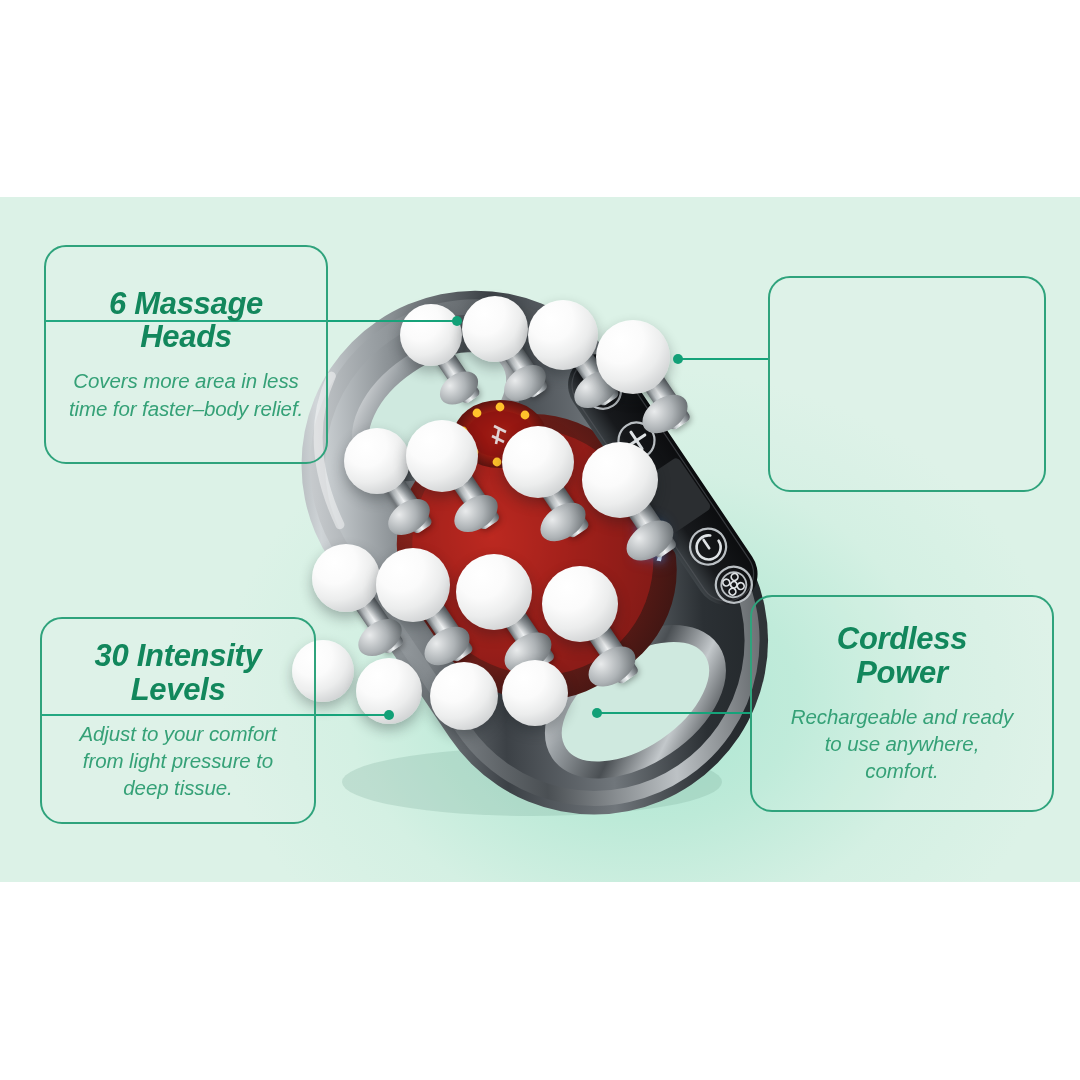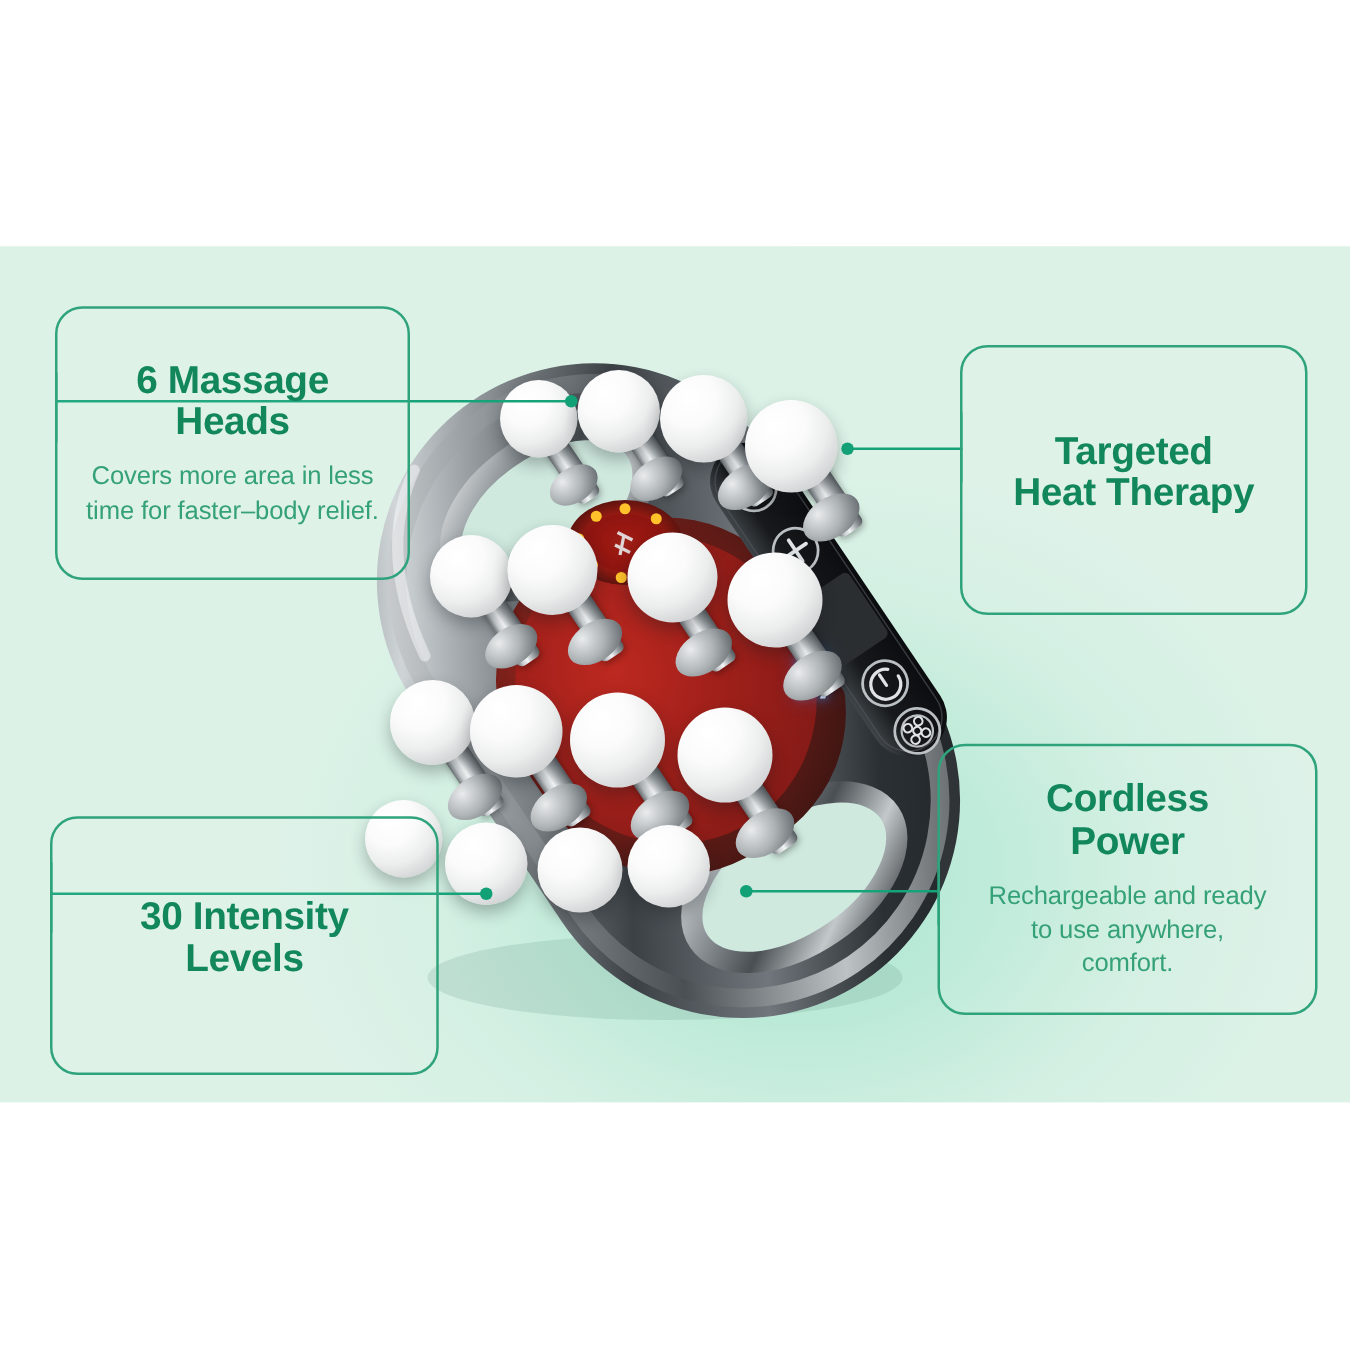--- a/index.html
+++ b/index.html
@@ -3,21 +3,21 @@
 <meta charset="utf-8">
 <style>
   html,body{margin:0;padding:0;background:#ffffff;}
   body{
     width:1080px;height:1080px;overflow:hidden;position:relative;
     font-family:"Liberation Sans", sans-serif;
     -webkit-font-smoothing:antialiased;
   }
 
   
-  #stage{position:absolute;inset:0;background:#ffffff;}
+  #stage{position:absolute;inset:0;background:#ffffff;font-style:italic;}
   .band-white{position:absolute;left:0;width:1080px;background:#ffffff;z-index:5;}
   .band-white.top{top:0;height:197px;}
   .band-white.bottom{top:882px;height:198px;}
 
   .mint{
     position:absolute;left:0;top:197px;width:1080px;height:685px;
     background:
       radial-gradient(ellipse 420px 330px at 640px 500px, #a8e6d2 0%, #bdead8 38%, #d4f0e3 70%, #dcf2e7 100%),
       linear-gradient(90deg,#ddf2e8 0%,#d9f1e6 45%,#cfeee1 70%,#dcf2e8 100%);
   }
@@ -46,21 +46,21 @@
     color:#35a177;
     font-size:20.5px;
     line-height:1.33;
     margin:0;
     white-space:pre-line;
     letter-spacing:-0.1px;
   }
 
   #card-heads   {left:44px;  top:245px; width:284px; height:219px;}
   #card-heat    {left:768px; top:276px; width:278px; height:216px;}
-  #card-levels  {left:40px;  top:653px; width:311px; height:207px;}
+  #card-levels  {left:40px;  top:617px; width:276px; height:207px;}
   #card-cordless{left:750px; top:595px; width:304px; height:217px;}
 
   
   .conn{position:absolute;z-index:18;}
   .conn .h{position:absolute;height:2px;background:#16a37a;}
   .conn .v{position:absolute;width:2px;background:#16a37a;}
   .conn .dot{position:absolute;width:10px;height:10px;border-radius:50%;background:#12a077;}
 
   
   #product{
@@ -302,27 +302,28 @@
   </div>
 
   <div class="card" id="card-heads">
     <div class="c-title">6 Massage
 Heads</div>
     <div class="c-body">Covers more area in less
 time for faster–body relief.</div>
   </div>
 
   <div class="card" id="card-heat">
-    <div class="c-title">Targeted
-Heat Therapy</div>
   </div>
 
   <div class="card" id="card-levels">
     <div class="c-title">30 Intensity
 Levels</div>
+    <div class="c-body">Adjust to your comfort
+from light pressure to
+deep tissue.</div>
   </div>
 
   <div class="card" id="card-cordless">
     <div class="c-title">Cordless
 Power</div>
     <div class="c-body">Rechargeable and ready
 to use anywhere,
 comfort.</div>
   </div>
 

